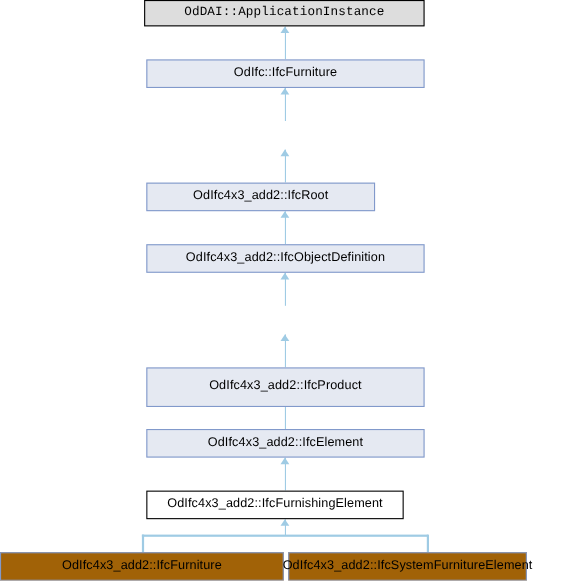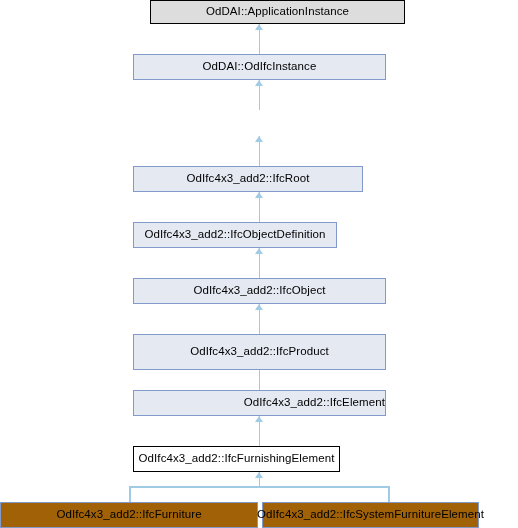--- a/index.html
+++ b/index.html
@@ -90,50 +90,47 @@
 
   <div class="edge edge-v" style="left:258.5px; top:416px; height:30px;"></div>
   <div class="arrow" style="left:255px; top:416px;"></div>
 
   <div class="edge edge-v" style="left:258.5px; top:472px; height:15px;"></div>
   <div class="arrow" style="left:255px; top:472px;"></div>
   <div class="edge edge-h" style="left:129px; top:486px; width:260px;"></div>
   <div class="edge edge-v" style="left:129px; top:486px; height:16px;"></div>
   <div class="edge edge-v" style="left:388px; top:486px; height:16px;"></div>
 
-  <div class="node parent-root" style="left:150px; top:0px; width:255px; height:24px;">
+  <div class="node parent-root" style="left:131px; top:0px; width:255px; height:24px;font-family:Liberation Mono, monospace;">
     <span>OdDAI::ApplicationInstance</span>
   </div>
 
   <div class="node ancestor" style="left:133px; top:54px; width:253px; height:26px;">
-    <span>OdDAI::OdIfcInstance</span>
+    <span>OdIfc::IfcFurniture</span>
   </div>
 
 
-  <div class="node ancestor" style="left:133px; top:166px; width:230px; height:26px;">
+  <div class="node ancestor" style="left:133px; top:166px; width:208px; height:26px;">
     <span>OdIfc4x3_add2::IfcRoot</span>
   </div>
 
-  <div class="node ancestor" style="left:133px; top:222px; width:204px; height:26px;">
+  <div class="node ancestor" style="left:133px; top:222px; width:253px; height:26px;">
     <span>OdIfc4x3_add2::IfcObjectDefinition</span>
   </div>
 
-  <div class="node ancestor" style="left:133px; top:278px; width:253px; height:26px;">
-    <span>OdIfc4x3_add2::IfcObject</span>
-  </div>
 
   <div class="node ancestor" style="left:133px; top:334px; width:253px; height:36px;">
     <span>OdIfc4x3_add2::IfcProduct</span>
   </div>
 
-  <div class="node ancestor" style="left:133px; top:390px; width:253px; height:26px;justify-content:flex-end;">
+  <div class="node ancestor" style="left:133px; top:390px; width:253px; height:26px;">
     <span>OdIfc4x3_add2::IfcElement</span>
   </div>
 
-  <div class="node focus" style="left:133px; top:446px; width:207px; height:26px;">
+  <div class="node focus" style="left:133px; top:446px; width:234px; height:26px;">
     <span>OdIfc4x3_add2::IfcFurnishingElement</span>
   </div>
 
   <div class="node child" style="left:0px; top:502px; width:258px; height:26px;">
     <span>OdIfc4x3_add2::IfcFurniture</span>
   </div>
 
   <div class="node child" style="left:262px; top:502px; width:217px; height:26px;">
     <span>OdIfc4x3_add2::IfcSystemFurnitureElement</span>
   </div>

